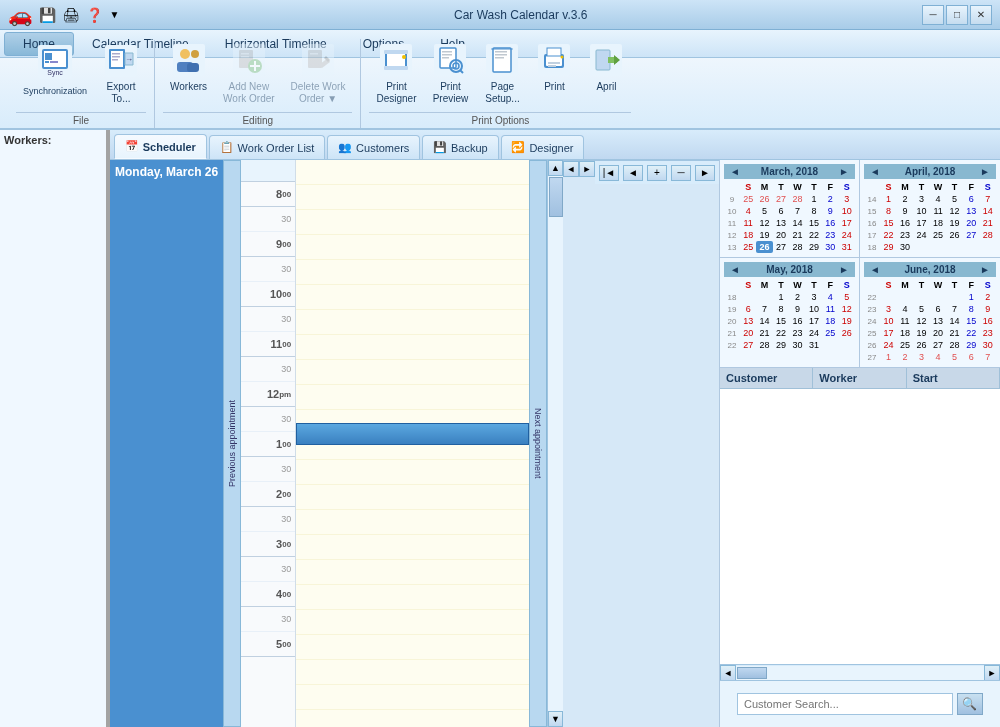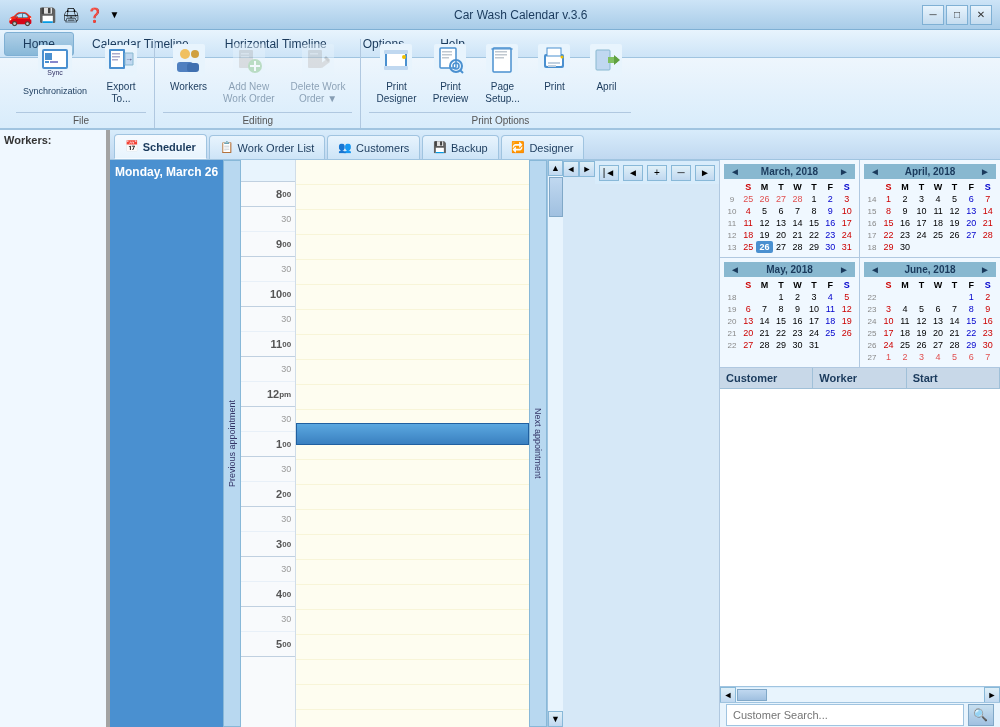--- a/index.html
+++ b/index.html
@@ -56,21 +56,21 @@
     .mini-cal-grid { width: 100%; font-size: 9px; border-collapse: collapse; }
     .mini-cal-grid td { text-align: center; padding: 1px 2px; cursor: pointer; width: 18px; }
     .mini-cal-grid .week-num { color: #888; font-size: 8px; }
 
     
     .appt-list-header { display: flex; background: #c8d8e8; border-bottom: 1px solid #a0c0d8; }
     .appt-list-col { padding: 4px 6px; font-size: 11px; font-weight: bold; color: #1a3a5c; border-right: 1px solid #a0c0d8; }
     .appt-list-body { flex: 1; background: white; }
 
     
-    .customer-search-area { height: 25px; background: #e8f4fd; border-top: 1px solid #a0c4e0; display: flex; align-items: center; padding: 4px 6px; gap: 4px; }
+    .customer-search-area { height: 47px; background: #e8f4fd; border-top: 1px solid #a0c4e0; display: flex; align-items: center; padding: 4px 17px; gap: 4px; }
     .search-input { flex: 1; height: 22px; border: 1px solid #a0c4e0; padding: 2px 6px; font-size: 11px; color: #888; background: white; }
     .search-btn { width: 26px; height: 22px; background: linear-gradient(to bottom, #c8e0f0, #a0c0e0); border: 1px solid #80a8c8; cursor: pointer; display: flex; align-items: center; justify-content: center; font-size: 12px; }
 
     
     .scheduler-nav { height: 24px; background: #d8ecfb; border-top: 1px solid #a0c4e0; display: flex; align-items: center; padding: 0 4px; gap: 4px; }
     .nav-btn { width: 20px; height: 16px; background: linear-gradient(to bottom, #e0f0f8, #c0d8f0); border: 1px solid #88b8d8; cursor: pointer; display: flex; align-items: center; justify-content: center; font-size: 10px; }
 
     
     .vert-scroll { width: 16px; background: #d8ecfb; border-left: 1px solid #a0c4e0; display: flex; flex-direction: column; }
     .vscroll-btn { height: 16px; background: linear-gradient(to bottom, #e0f0f8, #c0d8f0); border: 1px solid #88b8d8; cursor: pointer; display: flex; align-items: center; justify-content: center; font-size: 9px; flex-shrink: 0; }

